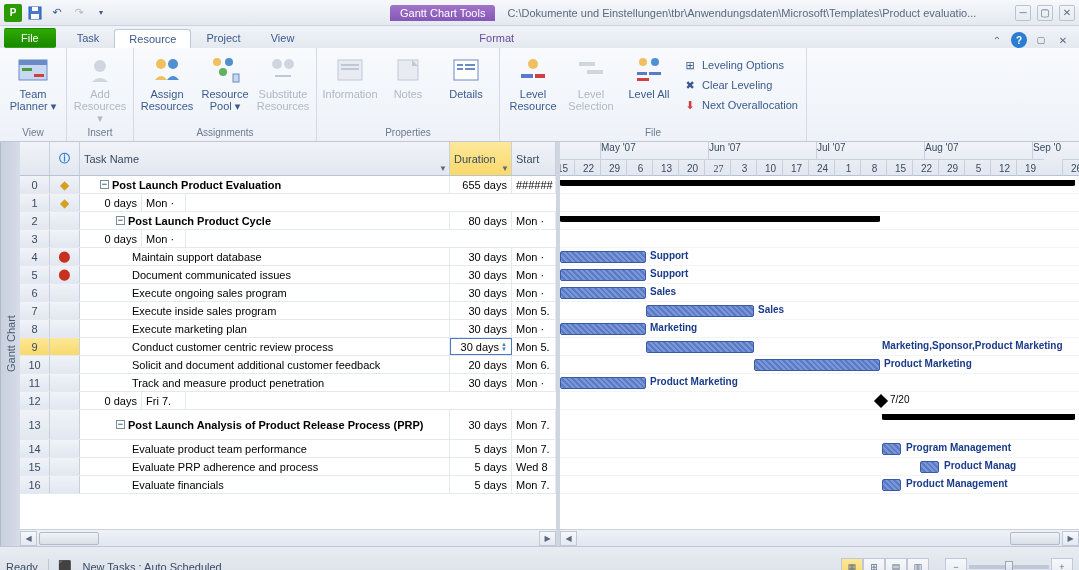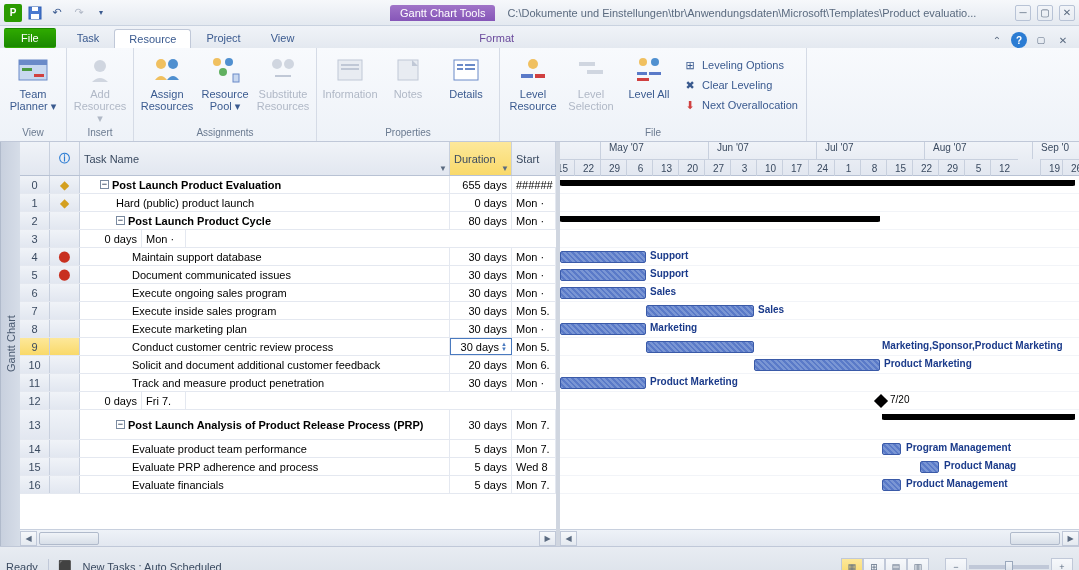--- a/index.html
+++ b/index.html
@@ -66,21 +66,21 @@
 .indent2 { padding-left: 36px !important; }
 .indent3 { padding-left: 52px !important; }
 .collapse-icon { display: inline-block; width: 9px; height: 9px; border: 1px solid #7a8aa0; margin-right: 3px; text-align: center; line-height: 7px; font-size: 9px; color: #4a5a70; }
 .note-icon { color: #d4a020; font-size: 12px; }
 .person-icon { color: #c83020; font-size: 11px; }
 .spinner { display: inline-flex; flex-direction: column; margin-left: 2px; font-size: 6px; line-height: 5px; color: #4a7abf; }
 
 
 .gantt-pane { flex: 1; display: flex; flex-direction: column; background: #fff; overflow: hidden; }
 .timescale { height: 34px; background: linear-gradient(#f0f3f8,#e2e7f0); border-bottom: 1px solid #b8c2d4; position: relative; }
-.ts-major { position: absolute; top: 0; height: 17px; border-left: 1px solid #c8d0de; padding-left: 8px; color: #3a4a60; font-size: 10px; }
+.ts-major { position: absolute; top: 0; height: 17px; border-left: 1px solid #c8d0de; padding-left: 0; color: #3a4a60; font-size: 10px; }
 .ts-minor { position: absolute; top: 17px; height: 17px; width: 28px; border-left: 1px solid #c8d0de; border-top: 1px solid #c8d0de; text-align: center; color: #3a4a60; font-size: 10px; line-height: 17px; }
 
 .gantt-body { flex: 1; position: relative; overflow: hidden; }
 .gantt-row { position: absolute; left: 0; right: 0; height: 18px; border-bottom: 1px solid #f2f4f8; }
 .bar { position: absolute; height: 12px; top: 3px; border-radius: 2px; }
 .bar.task-bar { background: linear-gradient(#8ea8dc,#5a7ac8); border: 1px solid #3a5aa8; background-image: repeating-linear-gradient(45deg,#7a96d4,#7a96d4 2px,#5a7ac8 2px,#5a7ac8 4px); }
 .bar.summary-bar { background: #000; height: 6px; top: 4px; }
 .bar.summary-bar::before, .bar.summary-bar::after { content: ''; position: absolute; top: 0; width: 0; height: 0; border-top: 6px solid #000; }
 .bar.summary-bar::before { left: 0; border-right: 4px solid transparent; }
 .bar.summary-bar::after { right: 0; border-left: 4px solid transparent; }
@@ -334,23 +334,20 @@
           </div>
           <div class="gcell dur">
             <span>655 days</span>
           </div>
           <div class="gcell start">######</div>
         </div>
         <div class="grow">
           <div class="gcell idx">1</div>
           <div class="gcell info">
             <span class="note-icon">◆</span>
-          </div>
-          <div class="gcell task indent2">
-            <span>Hard (public) product launch</span>
           </div>
           <div class="gcell dur">
             <span>0 days</span>
           </div>
           <div class="gcell start">Mon ·</div>
         </div>
         <div class="grow">
           <div class="gcell idx">2</div>
           <div class="gcell info"></div>
           <div class="gcell task summary indent2">
@@ -534,33 +531,33 @@
         <div class="ts-major" style="left: 148px;">Jun '07</div>
         <div class="ts-major" style="left: 256px;">Jul '07</div>
         <div class="ts-major" style="left: 364px;">Aug '07</div>
         <div class="ts-major" style="left: 472px;">Sep '0</div>
         <div class="ts-minor" style="left: -12px;">15</div>
         <div class="ts-minor" style="left: 14px;">22</div>
         <div class="ts-minor" style="left: 40px;">29</div>
         <div class="ts-minor" style="left: 66px;">6</div>
         <div class="ts-minor" style="left: 92px;">13</div>
         <div class="ts-minor" style="left: 118px;">20</div>
-        <div class="ts-minor" style="left: 144px;">27</div>
+        <div class="ts-minor" style="left: 144px; font-family: Liberation Serif, serif;">27</div>
         <div class="ts-minor" style="left: 170px;">3</div>
         <div class="ts-minor" style="left: 196px;">10</div>
         <div class="ts-minor" style="left: 222px;">17</div>
         <div class="ts-minor" style="left: 248px;">24</div>
         <div class="ts-minor" style="left: 274px;">1</div>
         <div class="ts-minor" style="left: 300px;">8</div>
         <div class="ts-minor" style="left: 326px;">15</div>
         <div class="ts-minor" style="left: 352px;">22</div>
         <div class="ts-minor" style="left: 378px;">29</div>
         <div class="ts-minor" style="left: 404px;">5</div>
         <div class="ts-minor" style="left: 430px;">12</div>
-        <div class="ts-minor" style="left: 480px;">19</div>
+        <div class="ts-minor" style="left: 456px;">19</div>
         <div class="ts-minor" style="left: 502px;">26</div>
       </div>
     <div class="gantt-body" id="gantt-body">
         <div class="bar summary-bar" style="left: 0px; width: 515px; top: 4px;"></div>
         <div class="bar summary-bar" style="left: 0px; width: 320px; top: 40px;"></div>
         <div class="bar task-bar" style="left: 0px; width: 86px; top: 75px;"></div>
         <div class="bar-label" style="left: 90px; top: 74px;">Support</div>
         <div class="bar task-bar" style="left: 0px; width: 86px; top: 93px;"></div>
         <div class="bar-label" style="left: 90px; top: 92px;">Support</div>
         <div class="bar task-bar" style="left: 0px; width: 86px; top: 111px;"></div>

